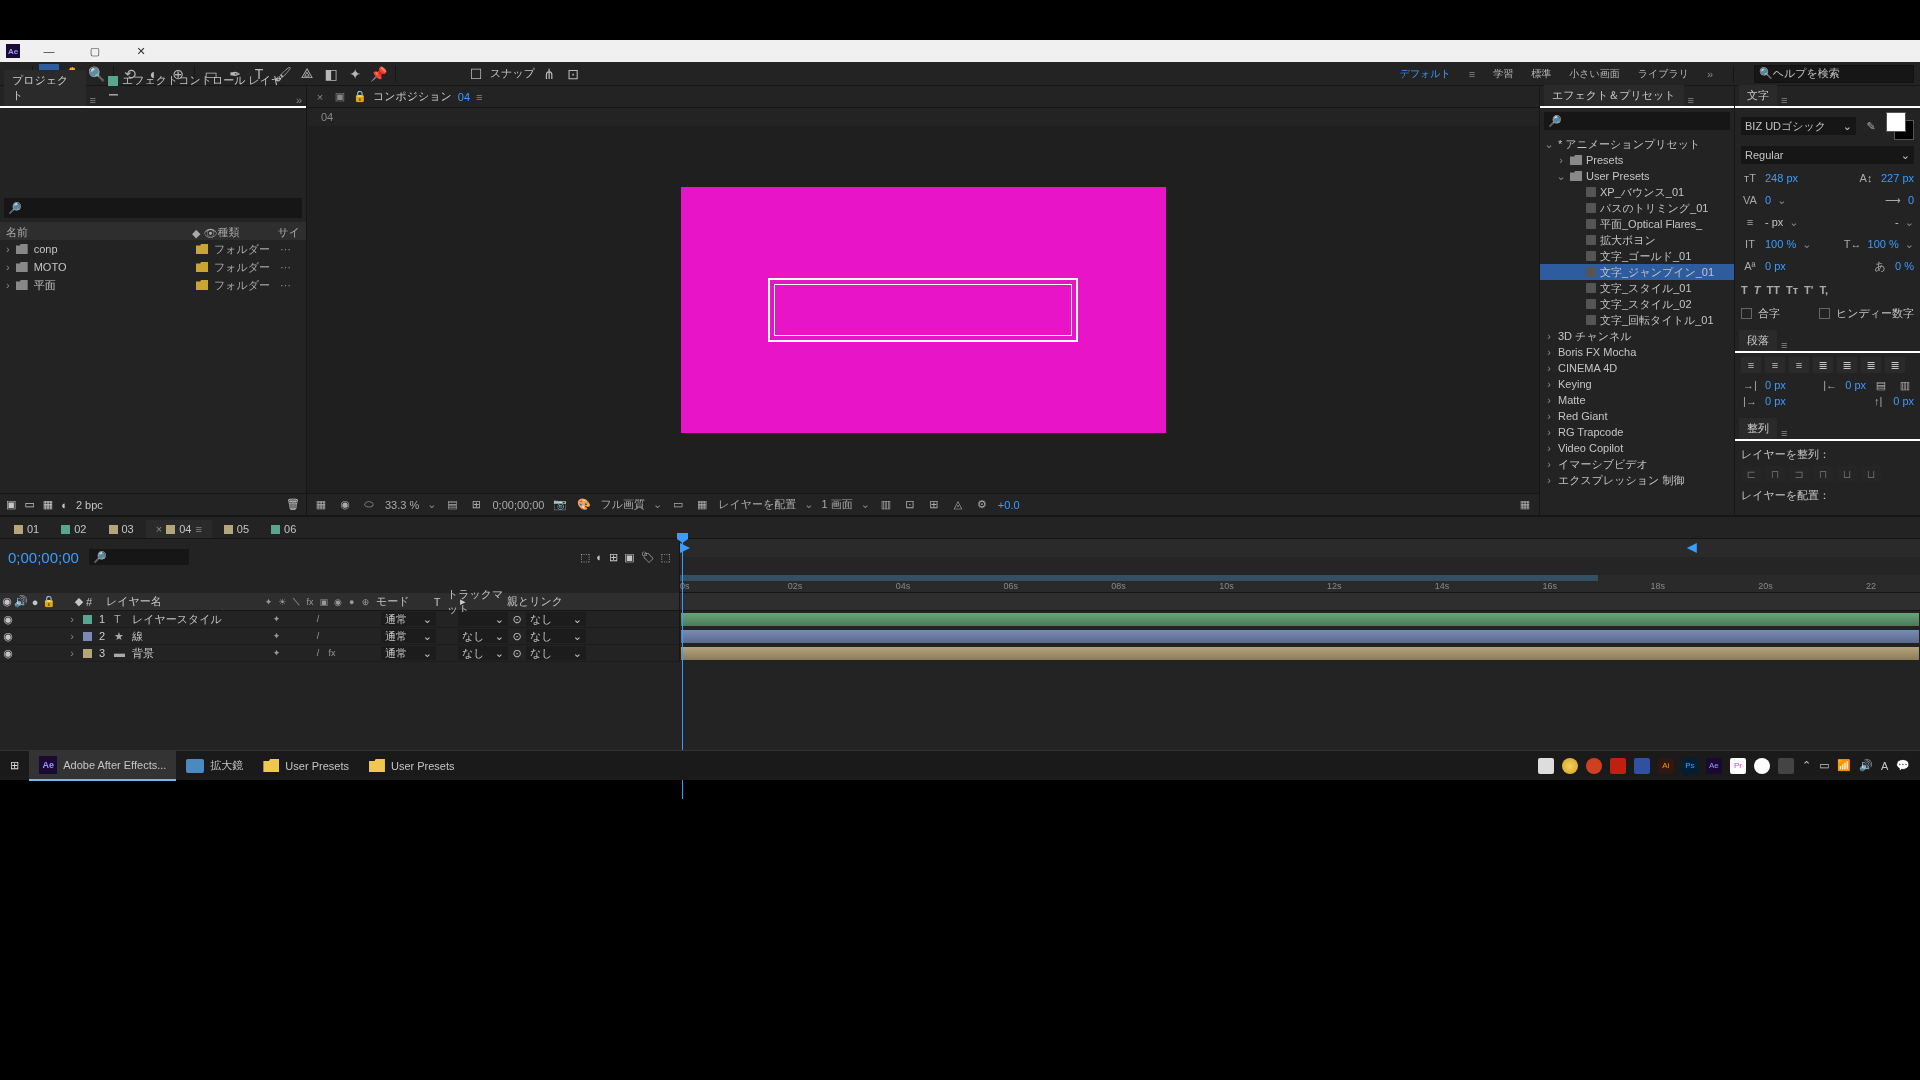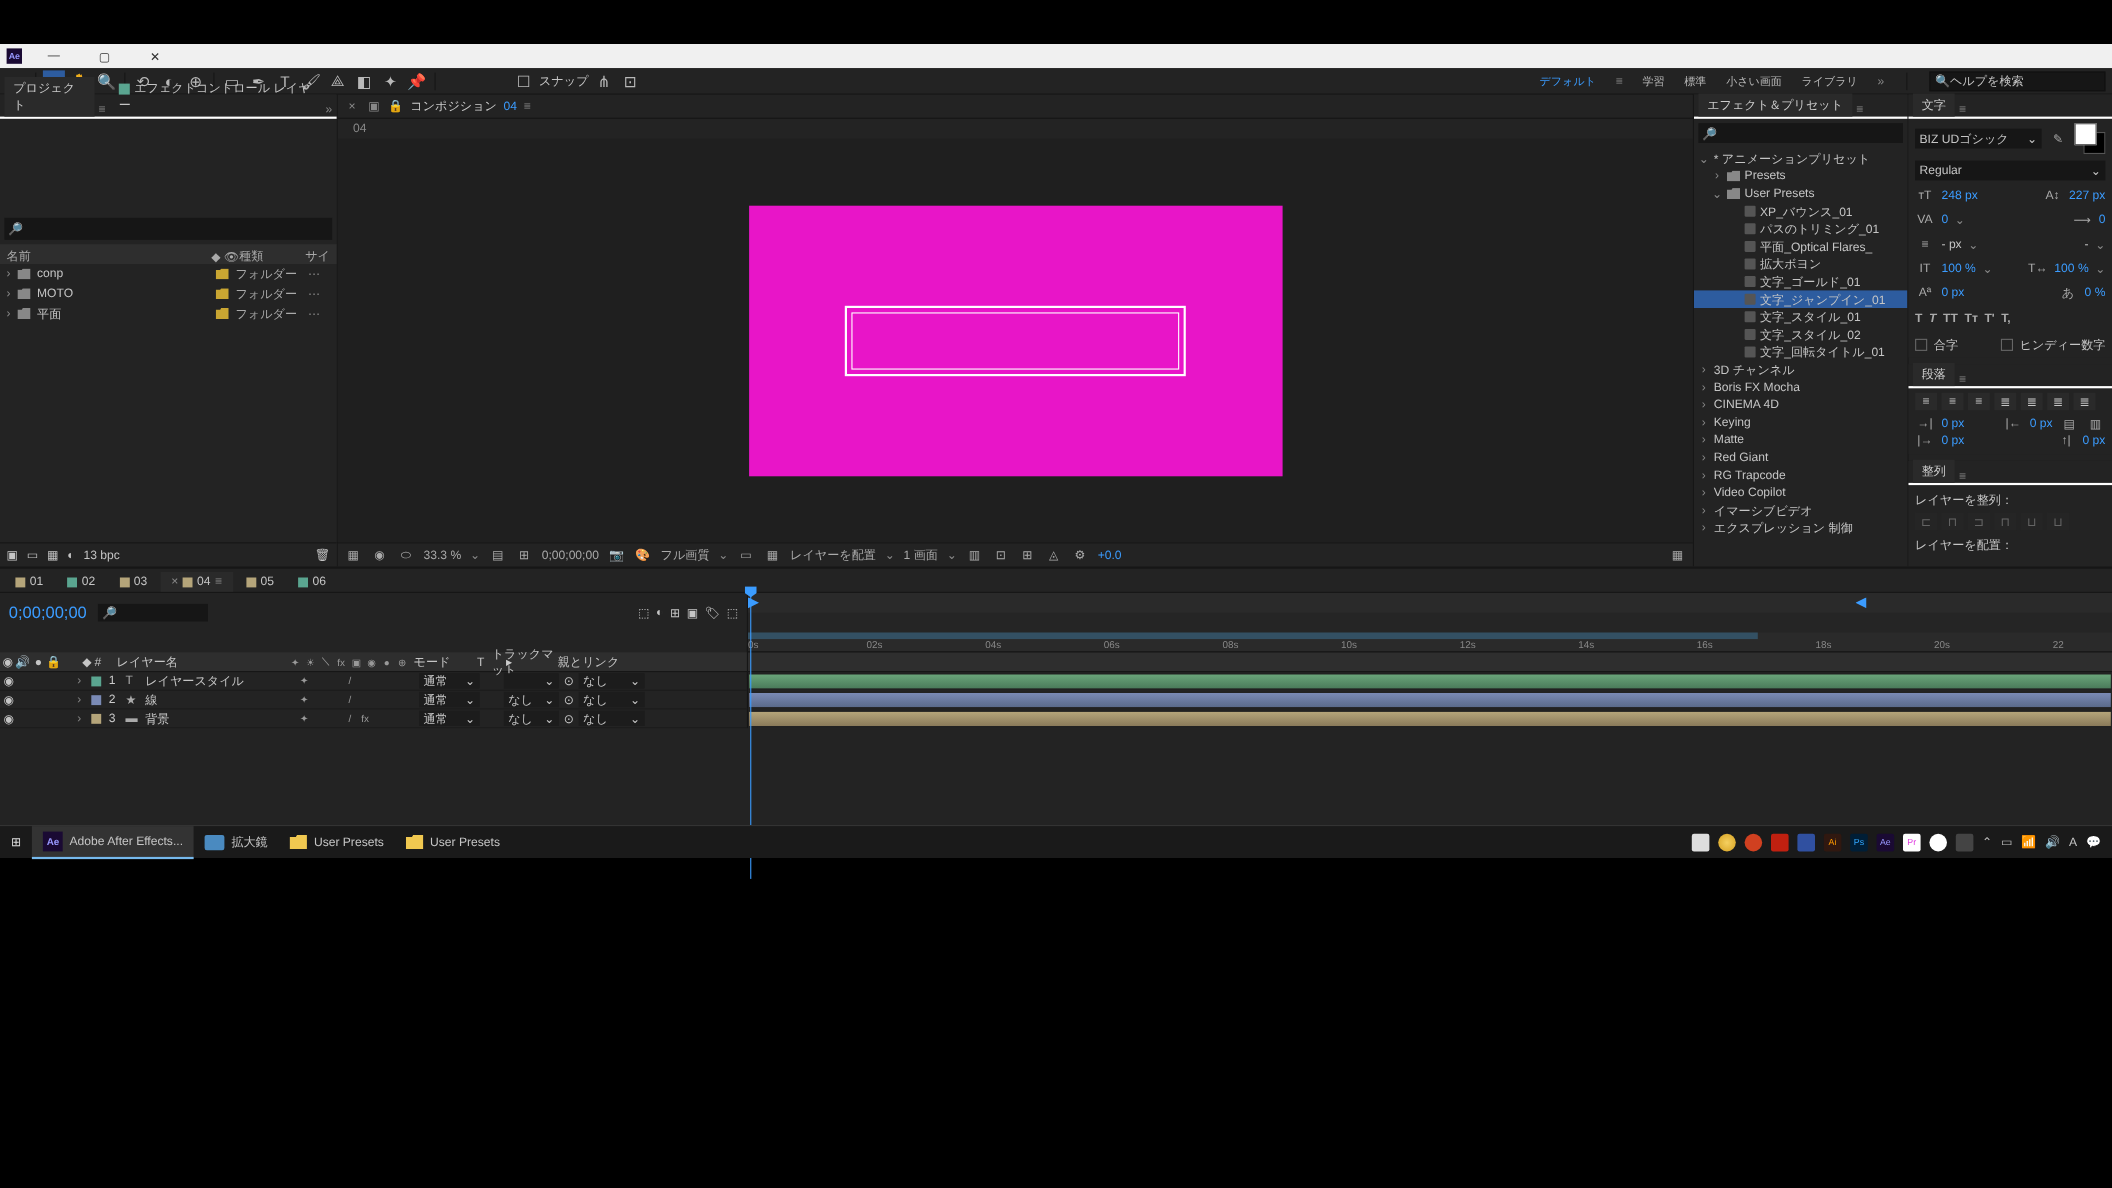--- a/index.html
+++ b/index.html
@@ -231,21 +231,21 @@
               <div class="folder-ico folder-y" style="margin-left:auto"></div>
               <span style="width:60px;color:#aaa">フォルダー</span>
               <span style="width:20px;color:#888">⋯</span>
             </div>
           </div>
         <div class="proj-bottom">
           <span>▣</span>
           <span>▭</span>
           <span>▦</span>
           <span>◐</span>
-          <span>13 bpc</span>
+          <span>2 bpc</span>
           <span style="margin-left:auto">🗑</span>
         </div>
       </div>
     </div>
 
     <div class="col comp-col">
       <div class="comp-tabs">
         <span class="pad-ico">×</span>
         <span class="pad-ico">▣</span>
         <span class="pad-ico">🔒</span>

